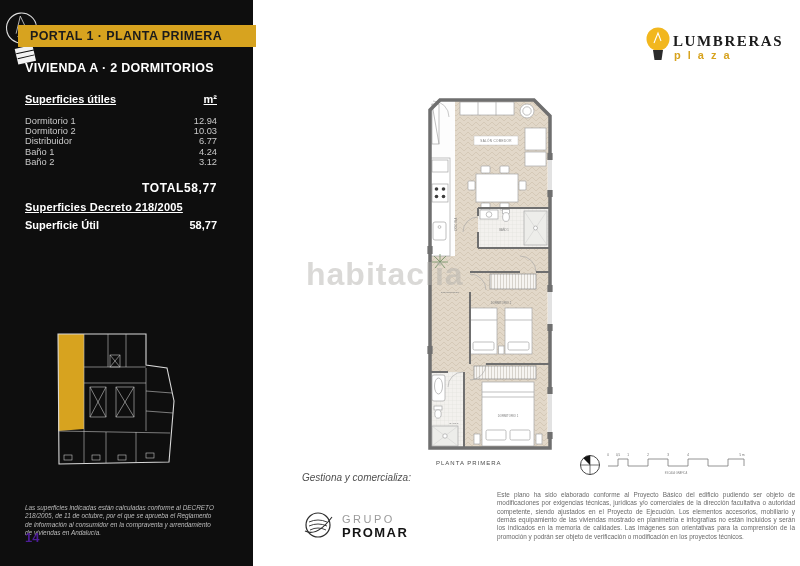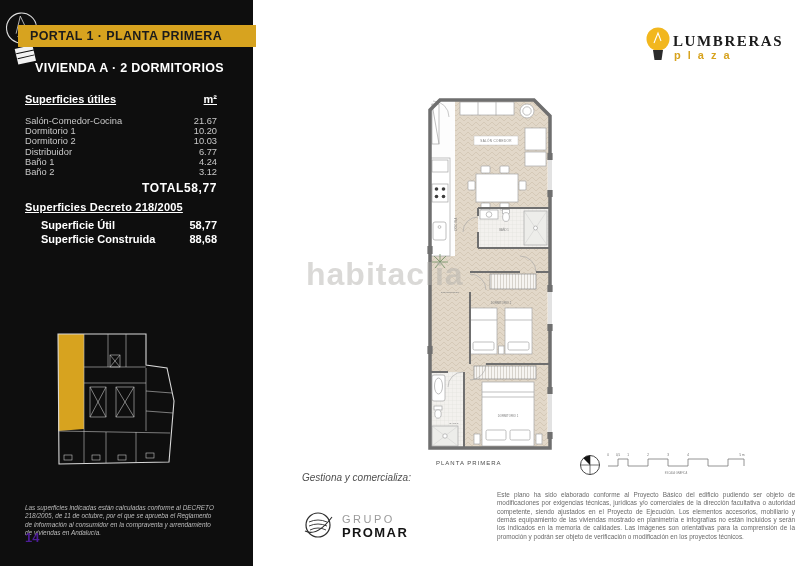--- a/index.html
+++ b/index.html
@@ -6,32 +6,32 @@
   body{width:800px;height:566px;position:relative;background:#ffffff;
        font-family:"Liberation Sans",sans-serif;overflow:hidden;}
   .abs{position:absolute;}
 
   
   .panel{left:0;top:0;width:253px;height:566px;background:#0e0e0e;z-index:1;}
   .bulb-sketch{left:2px;top:2px;z-index:2;}
   .banner{left:18px;top:25px;width:238px;height:22px;background:#D7A31F;z-index:3;
           display:flex;align-items:center;padding-left:12px;box-sizing:border-box;}
   .banner span{font-size:12.5px;font-weight:bold;color:#1b1b1b;letter-spacing:.4px;}
-  .vivienda{left:25px;top:61px;font-size:12.5px;font-weight:bold;color:#ffffff;letter-spacing:.3px;z-index:3;margin-left:10px;}
+  .vivienda{left:25px;top:61px;font-size:12.5px;font-weight:bold;color:#ffffff;letter-spacing:.3px;z-index:3;}
   .surf-head{left:25px;top:93px;width:192px;display:flex;justify-content:space-between;z-index:3;gap:20px;}
   .surf-head span{font-size:11px;font-weight:bold;color:#ffffff;text-decoration:underline;}
   .rows{left:25px;top:116px;width:192px;z-index:3;}
   .row{display:flex;justify-content:space-between;font-size:9.3px;color:#c9c9c9;line-height:10.2px;}
   .total-row{left:25px;top:181px;width:192px;display:flex;justify-content:flex-end;z-index:3;}
   .total-row span{font-size:12px;font-weight:bold;color:#ffffff;letter-spacing:.6px;}
   .decree{left:25px;top:201px;font-size:11px;font-weight:bold;color:#ffffff;
           text-decoration:underline;letter-spacing:.2px;z-index:3;}
   .summary{left:25px;top:219px;width:192px;z-index:3;}
   .summary .row2{display:flex;justify-content:space-between;font-size:11px;font-weight:bold;
-                 color:#ffffff;line-height:13.5px;margin-left:16px;}
+                 color:#ffffff;line-height:13.5px;}
   .keyplan{left:50px;top:331px;z-index:3;}
   .legal{left:25px;top:504px;width:194px;font-size:6.4px;font-style:italic;color:#bdbdbd;
          line-height:1.32;z-index:3;}
   .pagenum{left:25px;top:530px;font-size:13px;font-weight:bold;color:#4c1d95;z-index:3;}
   .logo-bulb{left:645px;top:26px;}
   .logo-name{left:673px;top:33px;font-family:"Liberation Serif",serif;font-size:15px;
              font-weight:bold;letter-spacing:1.6px;color:#1c1c1c;}
   .logo-sub{left:674px;top:49px;font-size:11px;letter-spacing:7px;color:#D7A31F;font-weight:bold;}
 
   .watermark{left:306px;top:256px;font-size:32px;font-weight:bold;letter-spacing:1px;
@@ -70,26 +70,22 @@
 
 <div class="abs vivienda">VIVIENDA A · 2 DORMITORIOS</div>
 
 <div class="abs surf-head">
   <span>Superficies útiles</span>
   <span>m²</span>
 </div>
 
 <div class="abs rows">
   <div class="row">
-    <span>Salón-Comedor-Cocina</span>
-    <span>21.67</span>
-  </div>
-  <div class="row">
     <span>Dormitorio 1</span>
-    <span>10.20</span>
+    <span>12.94</span>
   </div>
   <div class="row">
     <span>Dormitorio 2</span>
     <span>10.03</span>
   </div>
   <div class="row">
     <span>Distribuidor</span>
     <span>6.77</span>
   </div>
   <div class="row">
@@ -106,24 +102,20 @@
   <span>TOTAL</span>
   <span>58,77</span>
 </div>
 
 <div class="abs decree">Superficies Decreto 218/2005</div>
 
 <div class="abs summary">
   <div class="row2">
     <span>Superficie Útil</span>
     <span>58,77</span>
-  </div>
-  <div class="row2">
-    <span>Superficie Construida</span>
-    <span>88,68</span>
   </div>
 </div>
 
 <svg class="abs keyplan" width="132" height="140" viewBox="0 0 132 140">
   <polygon points="8,3 34,3 34,98 8,100" fill="#D7A31F"></polygon>
   <g fill="none" stroke="#d8d8d8" stroke-width="1.1">
     <polygon points="8,3 96,3 96,34 117,37 124,70 119,131 9,133"></polygon>
   </g>
   <g fill="none" stroke="#c6c6c6" stroke-width="0.6">
     <line x1="34" y1="3" x2="34" y2="100"></line>

